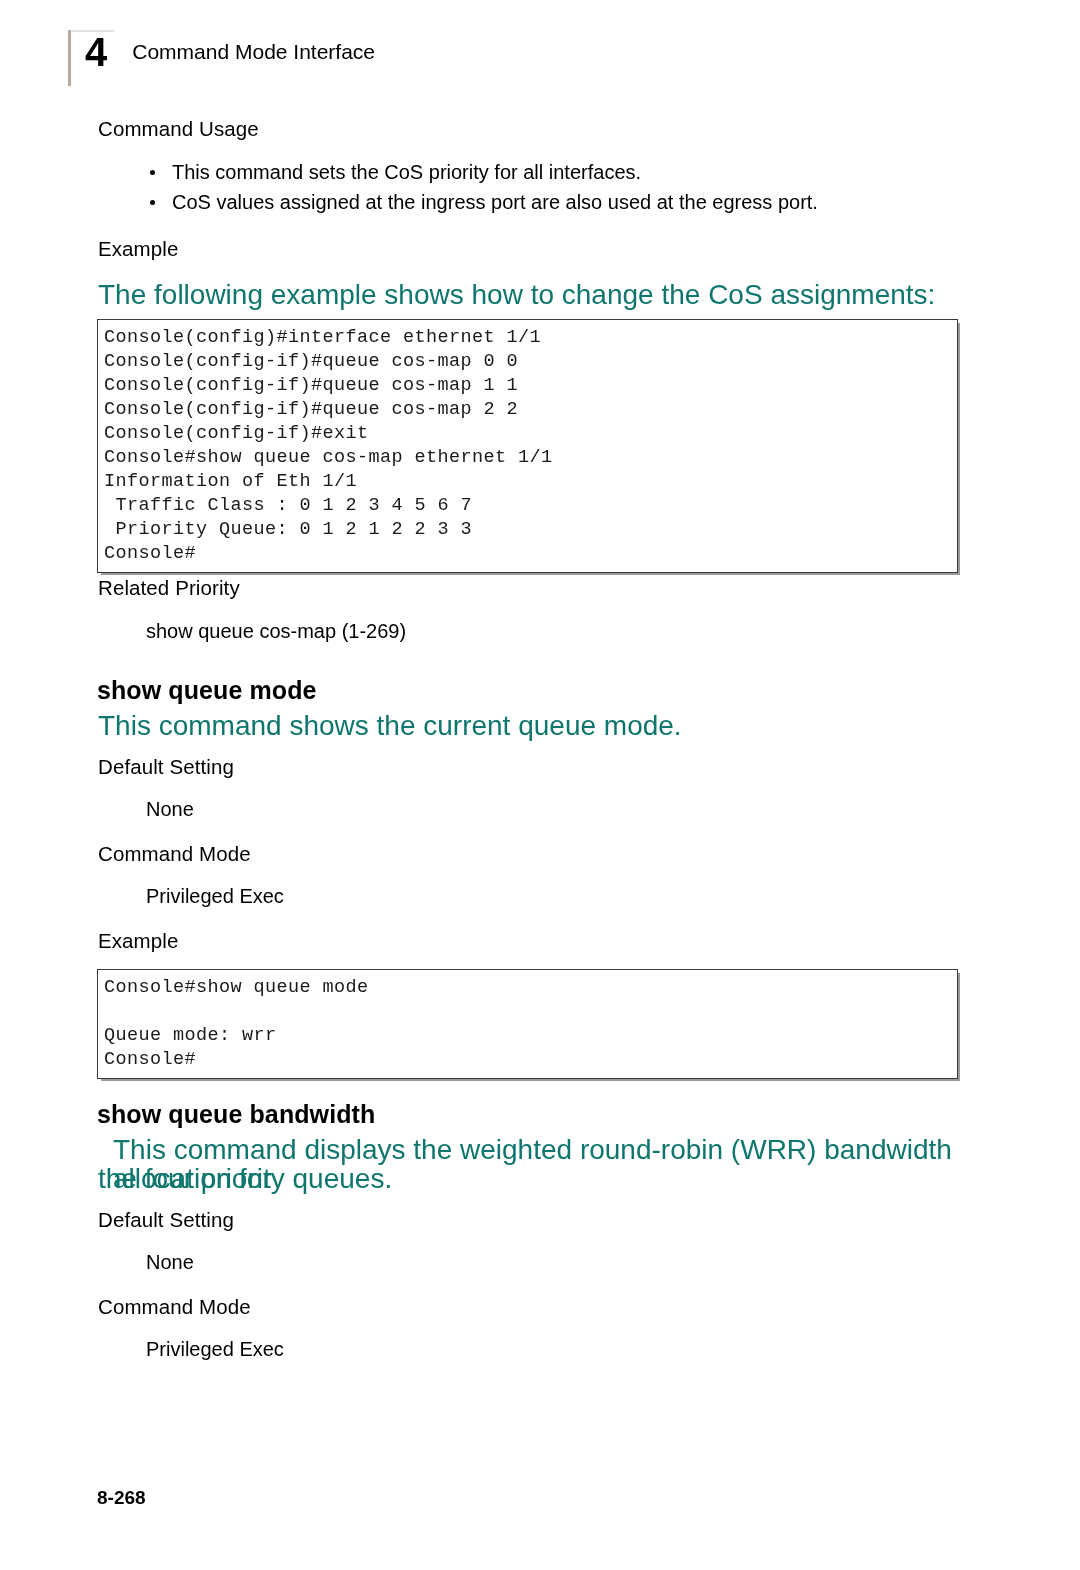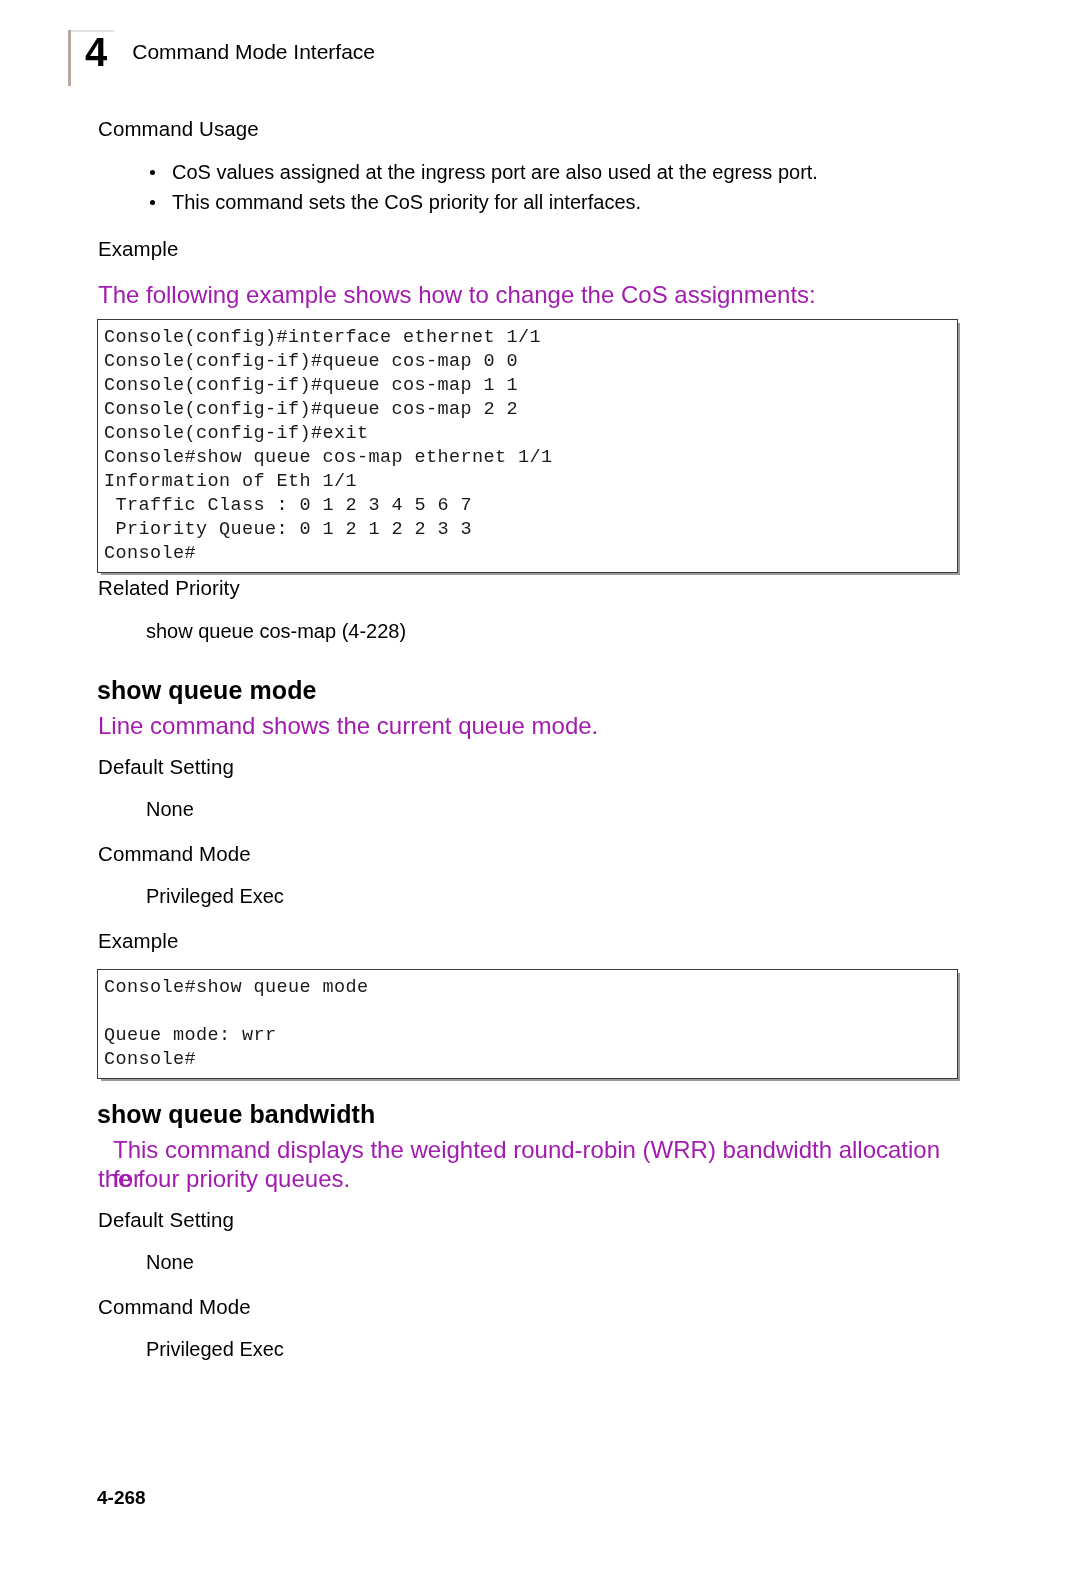--- a/index.html
+++ b/index.html
@@ -79,22 +79,22 @@
     position: absolute;
     left: 97px;
     font-size: 25px;
     font-weight: bold;
     color: #000;
     white-space: nowrap;
     letter-spacing: 0.1px;
   }
   .body-text {
     position: absolute;
-    font-size: 24px;
-    color: #a21caf;
+    font-size: 28px;
+    color: #0f766e;
     line-height: 29px;
   }
   .indent-text {
     position: absolute;
     left: 146px;
     font-size: 20px;
     color: #000;
     white-space: nowrap;
   }
 
@@ -166,22 +166,22 @@
     <div class="chapter-rule"></div>
     <div class="chapter-num">4</div>
     <div class="header-title">Command Mode Interface</div>
   </div>
 
   <div class="content">
 
     <div class="sec-head" style="top:117px;">Command Usage</div>
 
     <ul class="bullets" style="top:157px;">
+      <li>This command sets the CoS priority for all interfaces.</li>
       <li>CoS values assigned at the ingress port are also used at the egress port.</li>
-      <li>This command sets the CoS priority for all interfaces.</li>
     </ul>
 
     <div class="sec-head" style="top:237px;">Example</div>
 
     <div class="body-text" style="left:98px; top:280px; width:840px;">The following example shows how to change the CoS assignments:</div>
 
     <div class="code-box" style="top:319px;">
       <pre>Console(config)#interface ethernet 1/1
 Console(config-if)#queue cos-map 0 0
 Console(config-if)#queue cos-map 1 1
@@ -189,25 +189,25 @@
 Console(config-if)#exit
 Console#show queue cos-map ethernet 1/1
 Information of Eth 1/1
  Traffic Class : 0 1 2 3 4 5 6 7
  Priority Queue: 0 1 2 1 2 2 3 3
 Console#</pre>
     </div>
 
     <div class="sec-head" style="top:576px;">Related Priority</div>
 
-    <div class="indent-text" style="top:620px;">show queue cos-map (4-228)</div>
+    <div class="indent-text" style="top:620px;">show queue cos-map (1-269)</div>
 
     <div class="cmd-head" style="top:676px;">show queue mode</div>
 
-    <div class="body-text" style="left:98px; top:711px; width:840px;">Line command shows the current queue mode.</div>
+    <div class="body-text" style="left:98px; top:711px; width:840px;">This command shows the current queue mode.</div>
 
     <div class="sec-head" style="top:755px;">Default Setting</div>
     <div class="indent-text" style="top:798px;">None</div>
 
     <div class="sec-head" style="top:842px;">Command Mode</div>
     <div class="indent-text" style="top:885px;">Privileged Exec</div>
 
     <div class="sec-head" style="top:929px;">Example</div>
 
     <div class="code-box" style="top:969px;">
@@ -223,15 +223,15 @@
     <div class="body-text" style="left:98px; top:1164px; width:860px;">the four priority queues.</div>
 
     <div class="sec-head" style="top:1208px;">Default Setting</div>
     <div class="indent-text" style="top:1251px;">None</div>
 
     <div class="sec-head" style="top:1295px;">Command Mode</div>
     <div class="indent-text" style="top:1338px;">Privileged Exec</div>
 
   </div>
 
-  <div class="page-number">4-268</div>
+  <div class="page-number">8-268</div>
 
 </div>
 
 </body></html>

